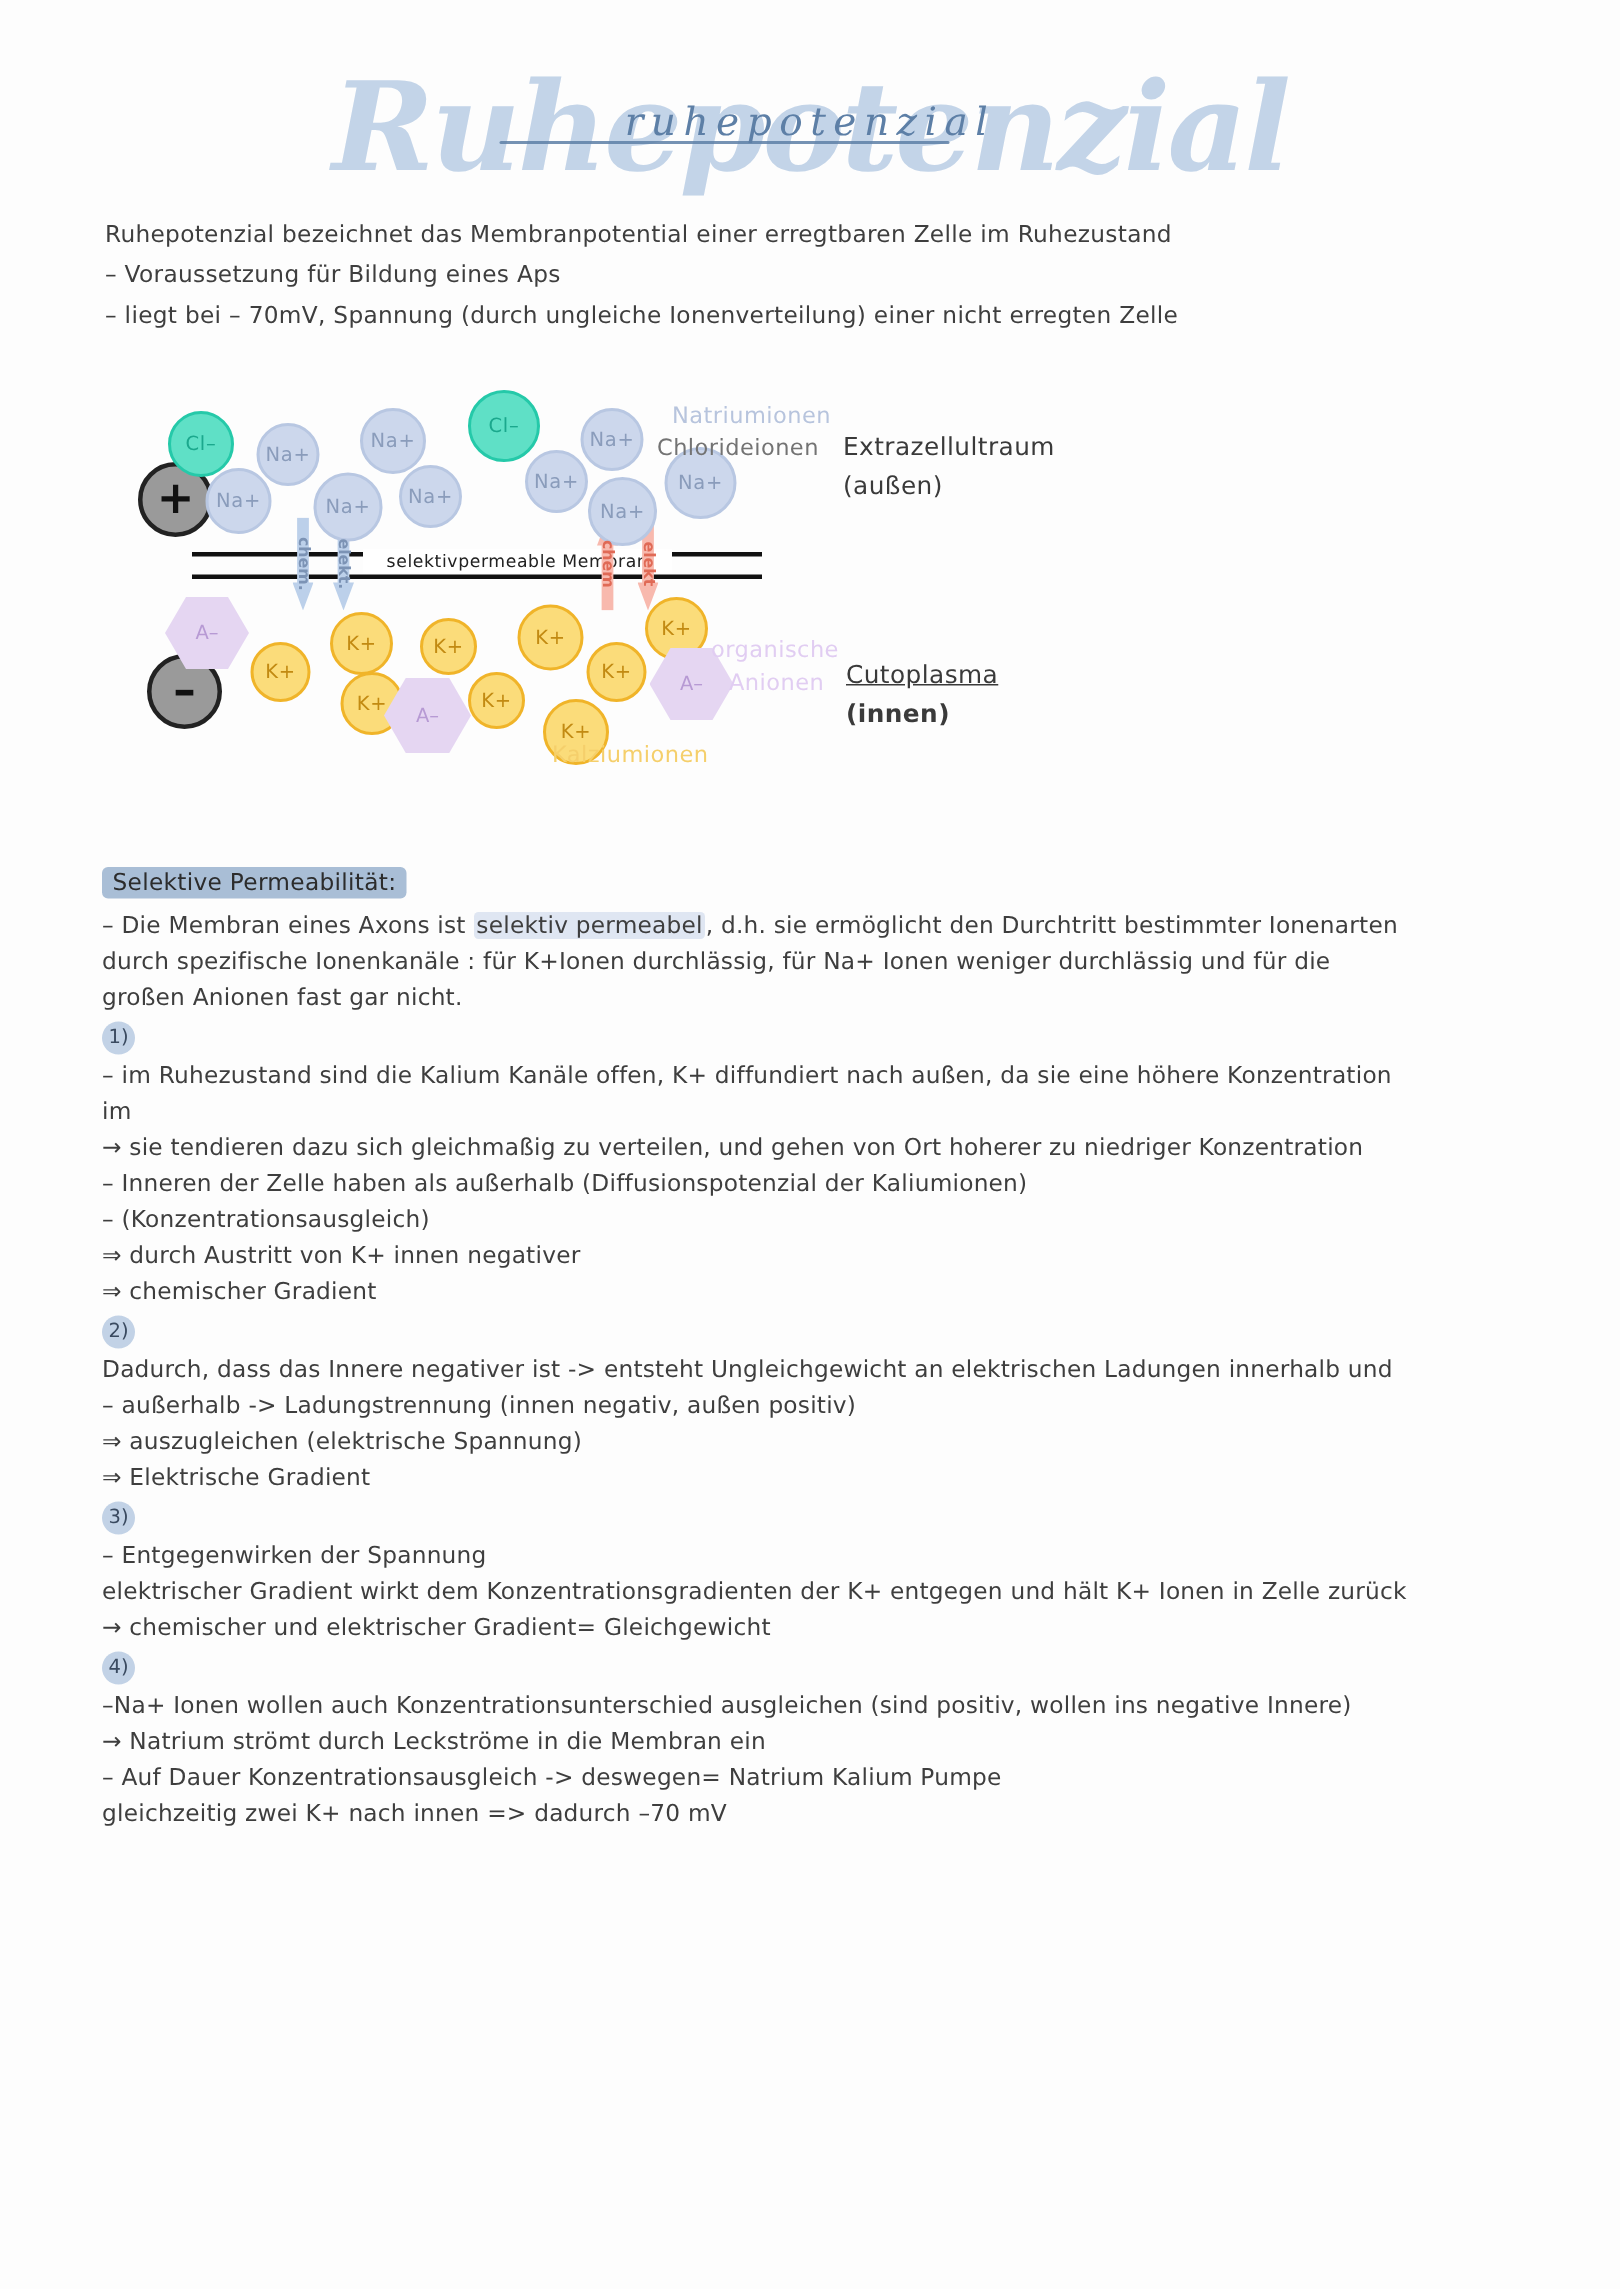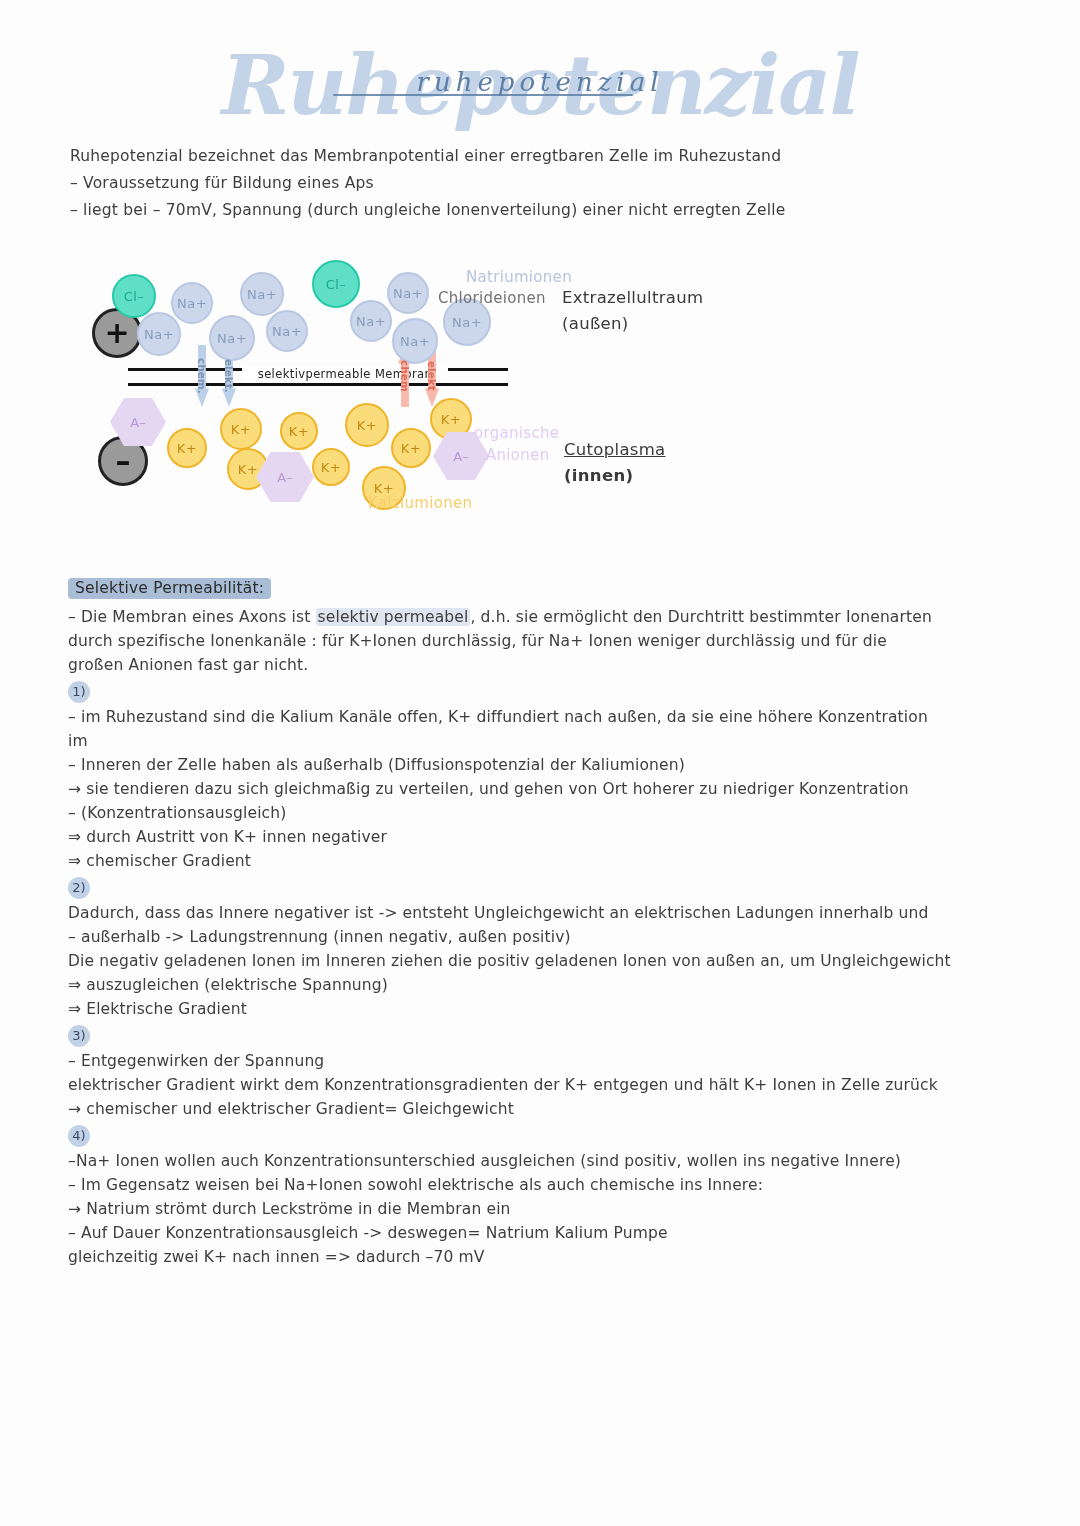--- a/index.html
+++ b/index.html
@@ -101,21 +101,21 @@
     background:currentColor;
     clip-path:polygon(50% 0%,100% 30%,78% 30%,78% 100%,22% 100%,22% 30%,0% 30%);
     height:62px;
   }
   .arrow.blue{color:#bcd0ea;}
   .arrow.blue .lbl{color:#7c93b5;}
   .arrow.pink{color:#f8b9ae;}
   .arrow.pink .lbl{color:#e06a56;}
 
   .lg{position:absolute;font-size:15px;letter-spacing:.3px;white-space:nowrap;}
-  .lg.na-lbl{color:#b7c4dd;margin-left:18px;}
+  .lg.na-lbl{color:#b7c4dd;}
   .lg.cl-lbl{color:#737373;}
   .lg.org-lbl{color:#e1cdf2;}
   .lg.kal-lbl{color:#f5cf6b;}
   .side{position:absolute;font-size:16.5px;color:#3a3a3a;letter-spacing:.3px;white-space:nowrap;}
 
   
   .notes{position:absolute;left:68px;top:578px;width:900px;}
   .hl-head{
     display:inline-block;
     background:#a9bed6;border-radius:4px;
@@ -221,39 +221,37 @@
       <span class="hl-head">Selektive Permeabilität:</span>
     </div>
 
     <div class="line" style="margin-top:6px;"><span>– Die Membran eines Axons ist </span><span class="soft-hl">selektiv permeabel</span><span>, d.h. sie ermöglicht den Durchtritt bestimmter Ionenarten</span></div>
     <div class="line">durch spezifische Ionenkanäle : für K+Ionen durchlässig, für Na+ Ionen weniger durchlässig und für die</div>
     <div class="line">großen Anionen fast gar nicht.</div>
 
     <div class="num-row"><span class="num">1)</span></div>
     <div class="line">– im Ruhezustand sind die Kalium Kanäle offen, K+ diffundiert nach außen, da sie eine höhere Konzentration</div>
     <div class="line">im</div>
+    <div class="line">→ sie tendieren dazu sich gleichmaßig zu verteilen, und gehen von Ort hoherer zu niedriger Konzentration</div>
     <div class="line">– Inneren der Zelle haben als außerhalb (Diffusionspotenzial der Kaliumionen)</div>
-    <div class="line">→ sie tendieren dazu sich gleichmaßig zu verteilen, und gehen von Ort hoherer zu niedriger Konzentration</div>
     <div class="line">– (Konzentrationsausgleich)</div>
     <div class="line">⇒ durch Austritt von K+ innen negativer</div>
     <div class="line">⇒ chemischer Gradient</div>
 
     <div class="num-row"><span class="num">2)</span></div>
     <div class="line">Dadurch, dass das Innere negativer ist -&gt; entsteht Ungleichgewicht an elektrischen Ladungen innerhalb und</div>
     <div class="line">– außerhalb -&gt; Ladungstrennung (innen negativ, außen positiv)</div>
-    <div class="line">Die negativ geladenen Ionen im Inneren ziehen die positiv geladenen Ionen von außen an, um Ungleichgewicht</div>
     <div class="line">⇒ auszugleichen (elektrische Spannung)</div>
     <div class="line">⇒ Elektrische Gradient</div>
 
     <div class="num-row"><span class="num">3)</span></div>
     <div class="line">– Entgegenwirken der Spannung</div>
     <div class="line">elektrischer Gradient wirkt dem Konzentrationsgradienten der K+ entgegen und hält K+ Ionen in Zelle zurück</div>
     <div class="line">→ chemischer und elektrischer Gradient= Gleichgewicht</div>
 
     <div class="num-row"><span class="num">4)</span></div>
     <div class="line">–Na+ Ionen wollen auch Konzentrationsunterschied ausgleichen (sind positiv, wollen ins negative Innere)</div>
-    <div class="line">– Im Gegensatz weisen bei Na+Ionen sowohl elektrische als auch chemische ins Innere:</div>
     <div class="line">→ Natrium strömt durch Leckströme in die Membran ein</div>
     <div class="line">– Auf Dauer Konzentrationsausgleich -&gt; deswegen= Natrium Kalium Pumpe</div>
     <div class="line">gleichzeitig zwei K+ nach innen =&gt; dadurch –70 mV</div>
   </div>
 
 </div>
 
 </body></html>

